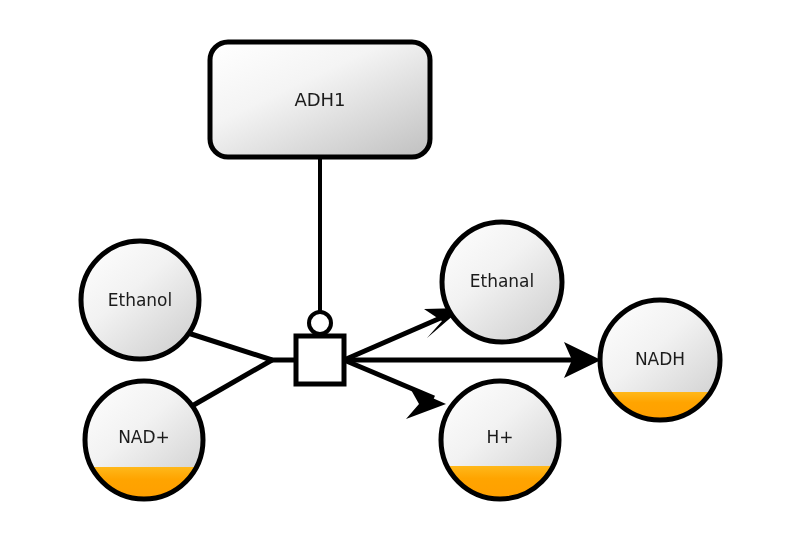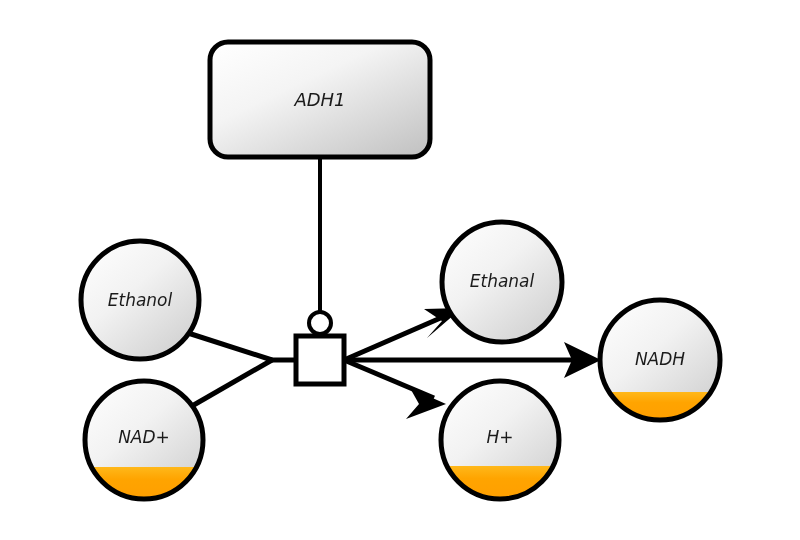--- a/index.html
+++ b/index.html
@@ -11,21 +11,20 @@
     width: 800px;
     height: 540px;
     font-family: "DejaVu Sans", "Liberation Sans", sans-serif;
     overflow: hidden;
   }
   #diagram-root {
     position: relative;
     width: 800px;
     height: 540px;
     background: #ffffff;
-    font-style: italic;
   }
   svg#pathway-canvas {
     display: block;
     width: 800px;
     height: 540px;
   }
   .node-label {
     font-family: "DejaVu Sans", "Liberation Sans", sans-serif;
     font-size: 17px;
     fill: #1b1b1b;

